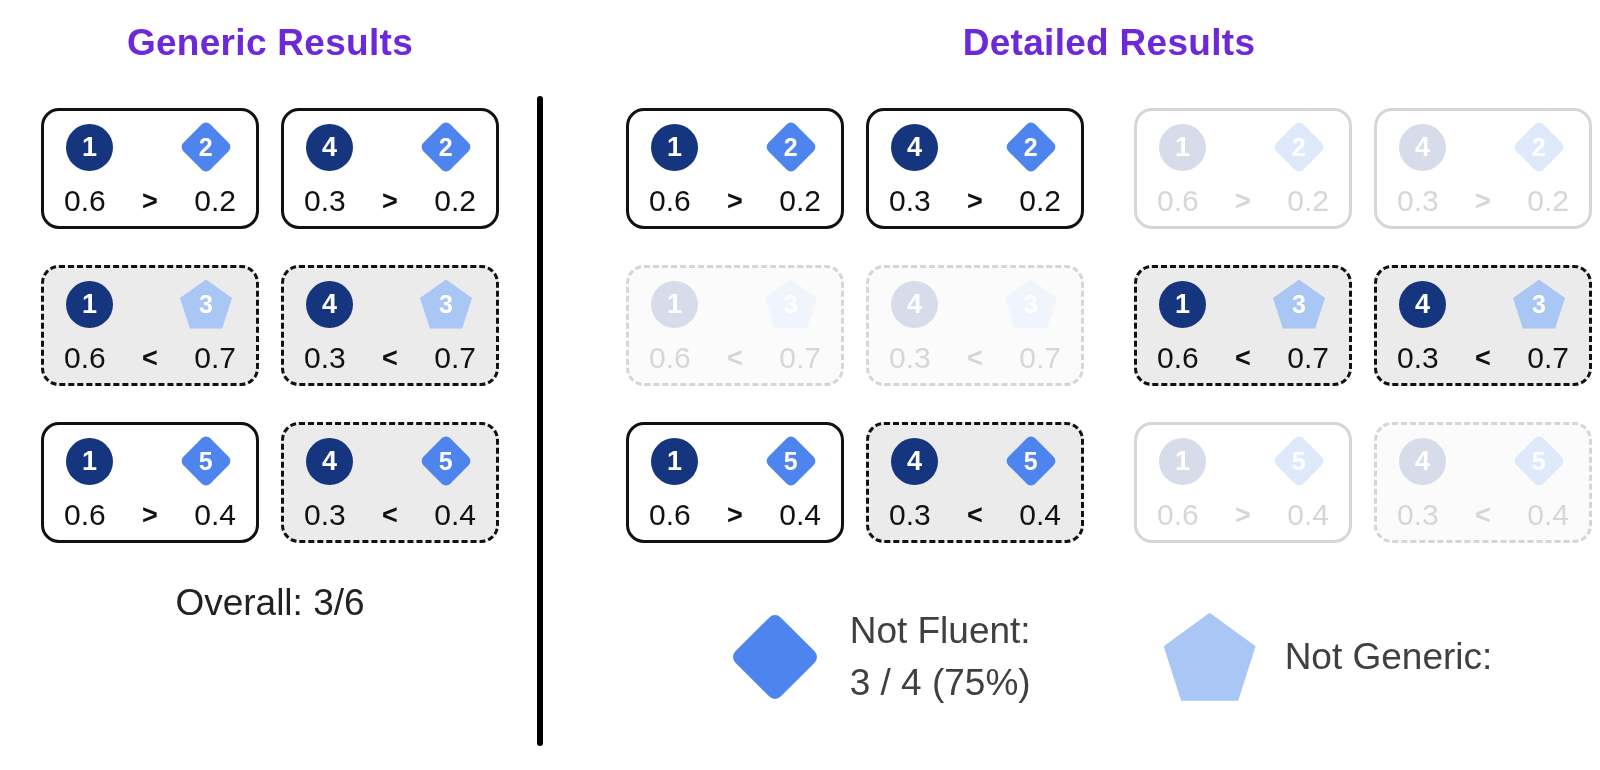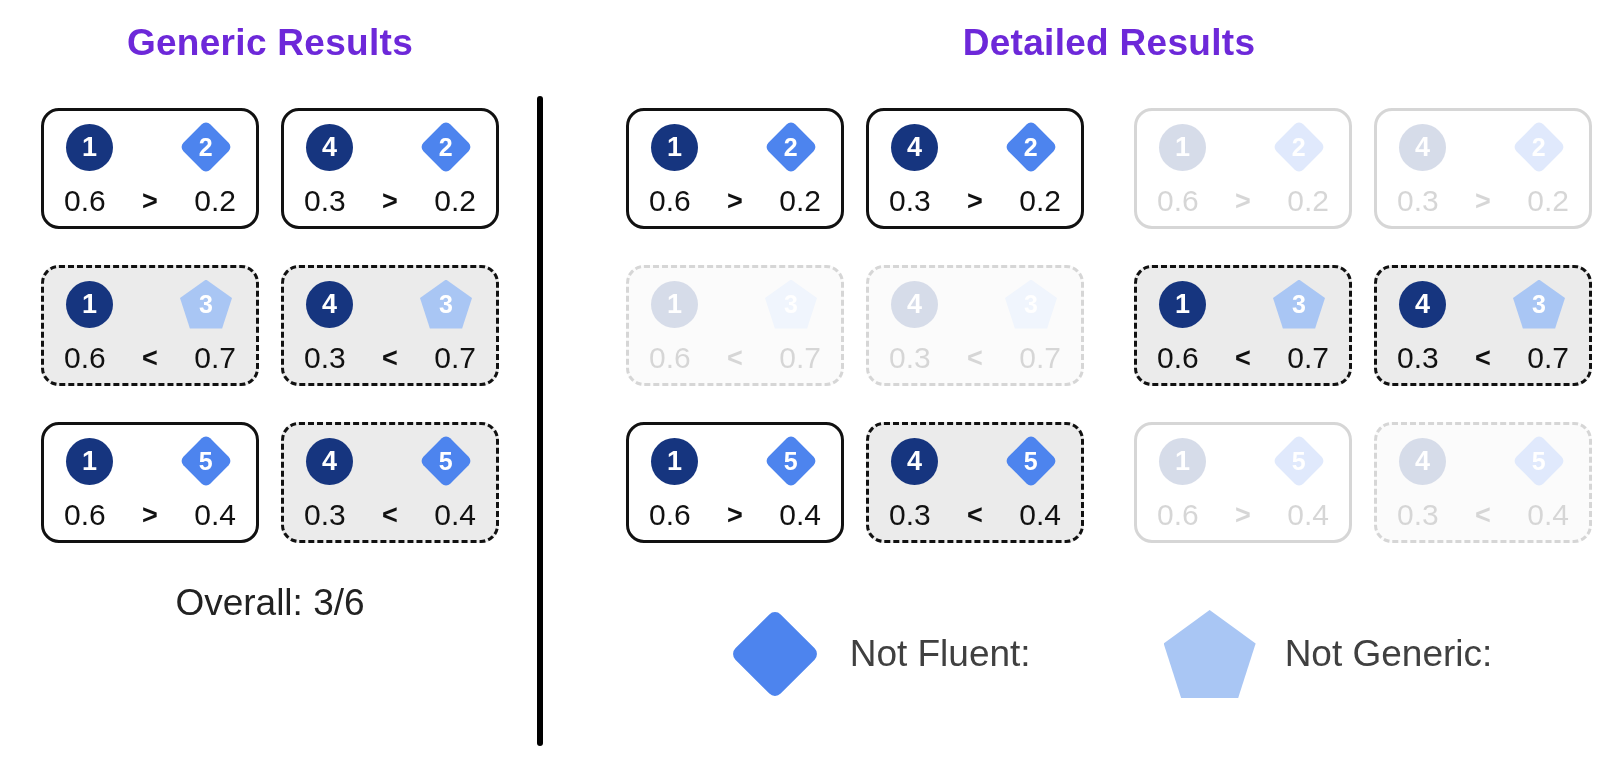--- a/index.html
+++ b/index.html
@@ -448,20 +448,21 @@
     </div>
   </div>
     </div>
   <div class="legend">
     <div class="legend-item">
       <div class="legend-icon">
         <div class="diamond-glyph"></div>
       </div>
       <div class="legend-text">
         <div>Not Fluent:</div>
+        <div>3 / 4 (75%)</div>
       </div>
     </div>
     <div class="legend-item">
       <div class="legend-icon">
         <div class="pentagon-glyph"></div>
       </div>
       <div class="legend-text">
         <div>Not Generic:</div>
       </div>
     </div>

